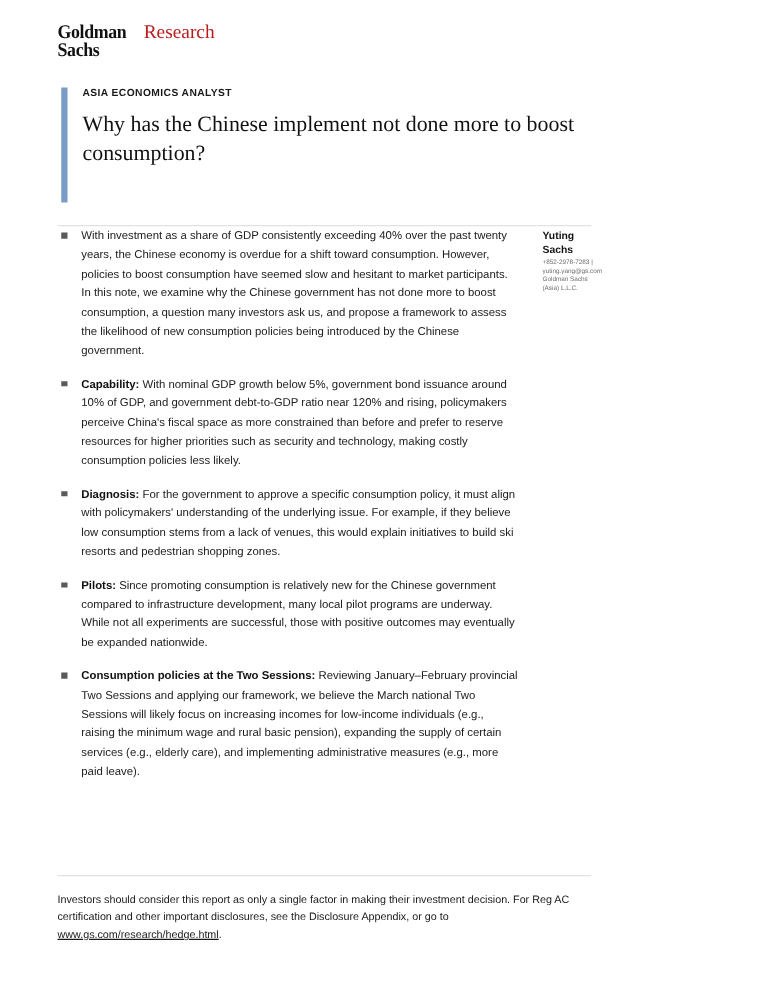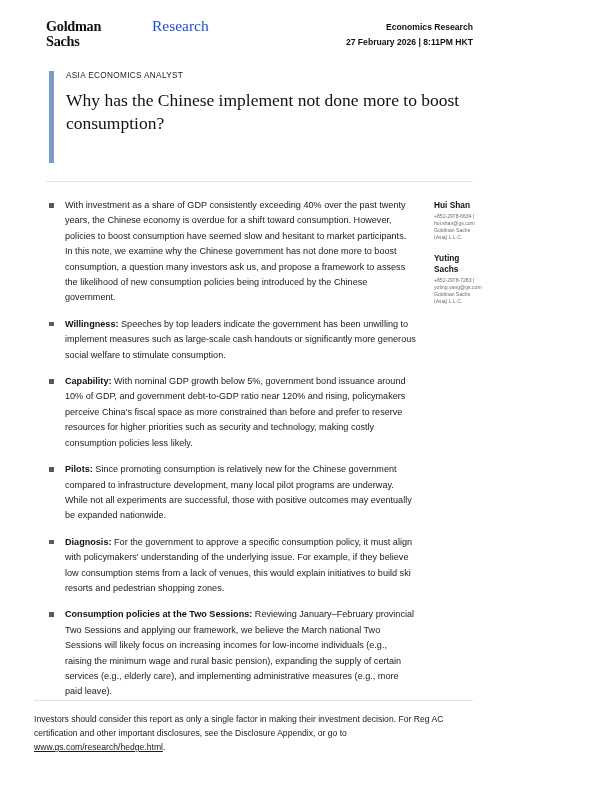--- a/index.html
+++ b/index.html
@@ -44,24 +44,23 @@
     letter-spacing: -0.3px;
     color: #111111;
     transform: scaleX(0.92);
     transform-origin: left top;
   }
   .logo-gs div { white-space: nowrap; }
   .logo-research {
     font-family: "Liberation Serif", serif;
     font-size: 15.5px;
     line-height: 15px;
-    color: #1d4ed8;
+    color: #b91c1c;
     font-weight: normal;
     padding-top: 0px;
-    margin-left: 37px;
   }
   .header-right {
     text-align: right;
     font-size: 8.6px;
     line-height: 14.5px;
     color: #111111;
     font-weight: bold;
     padding-top: 2px;
   }
   .header-right .line2 { font-weight: bold; }
@@ -76,21 +75,21 @@
   .accent-bar {
     position: absolute;
     left: 3px;
     top: 0;
     width: 5px;
     height: 92px;
     background: #7b9cc6;
   }
   .eyebrow {
     font-size: 8.2px;
-    font-weight: normal;
+    font-weight: bold;
     letter-spacing: 0.35px;
     color: #1a1a1a;
     margin-bottom: 9px;
   }
   .doc-title {
     font-family: "Liberation Serif", serif;
     font-size: 17.5px;
     line-height: 23px;
     font-weight: normal;
     color: #111111;
@@ -101,21 +100,20 @@
   .rule {
     border: 0;
     border-top: 1px solid #e2e2e2;
     margin: 0;
   }
   .rule-top { margin-top: 18px; }
 
   
   .body-area {
     display: flex;
-    margin-top: 16px;
     align-items: flex-start;
   }
   .bullets {
     width: 370px;
     flex: 0 0 370px;
   }
   ul.bullet-list {
     list-style: none;
     margin: 0;
     padding: 0;
@@ -161,21 +159,21 @@
   }
   .author-meta {
     font-size: 5.1px;
     line-height: 7.2px;
     color: #6d6d6d;
   }
 
   
   .footer {
     position: absolute;
-    left: 34px;
+    left: 46px;
     right: 46px;
     bottom: 38px;
     margin-top: 16px;
   }
   .footer-text {
     margin-top: 11px;
     font-size: 8.6px;
     line-height: 14px;
     color: #1a1a1a;
   }
@@ -190,53 +188,43 @@
 <div class="page">
 
   <div class="header">
     <div class="logo">
       <div class="logo-gs">
         <div>Goldman</div>
         <div>Sachs</div>
       </div>
       <div class="logo-research">Research</div>
     </div>
-    <div class="header-right">
-      <div>Economics Research</div>
-      <div class="line2">27 February 2026 | 8:11PM HKT</div>
-    </div>
   </div>
 
   <div class="title-block">
     <div class="accent-bar"></div>
     <div class="eyebrow">ASIA ECONOMICS ANALYST</div>
     <div class="doc-title">Why has the Chinese implement not done more to boost consumption?</div>
   </div>
 
   <hr class="rule rule-top">
 
   <div class="body-area">
 
     <div class="bullets">
       <ul class="bullet-list">
         <li><span class="lead"></span><span>With investment as a share of GDP consistently exceeding 40% over the past twenty years, the Chinese economy is overdue for a shift toward consumption. However, policies to boost consumption have seemed slow and hesitant to market participants. In this note, we examine why the Chinese government has not done more to boost consumption, a question many investors ask us, and propose a framework to assess the likelihood of new consumption policies being introduced by the Chinese government.</span></li>
-        <li><span class="lead">Willingness:</span><span> Speeches by top leaders indicate the government has been unwilling to implement measures such as large-scale cash handouts or significantly more generous social welfare to stimulate consumption.</span></li>
         <li><span class="lead">Capability:</span><span> With nominal GDP growth below 5%, government bond issuance around 10% of GDP, and government debt-to-GDP ratio near 120% and rising, policymakers perceive China's fiscal space as more constrained than before and prefer to reserve resources for higher priorities such as security and technology, making costly consumption policies less likely.</span></li>
+        <li><span class="lead">Diagnosis:</span><span> For the government to approve a specific consumption policy, it must align with policymakers' understanding of the underlying issue. For example, if they believe low consumption stems from a lack of venues, this would explain initiatives to build ski resorts and pedestrian shopping zones.</span></li>
         <li><span class="lead">Pilots:</span><span> Since promoting consumption is relatively new for the Chinese government compared to infrastructure development, many local pilot programs are underway. While not all experiments are successful, those with positive outcomes may eventually be expanded nationwide.</span></li>
-        <li><span class="lead">Diagnosis:</span><span> For the government to approve a specific consumption policy, it must align with policymakers' understanding of the underlying issue. For example, if they believe low consumption stems from a lack of venues, this would explain initiatives to build ski resorts and pedestrian shopping zones.</span></li>
         <li><span class="lead">Consumption policies at the Two Sessions:</span><span> Reviewing January–February provincial Two Sessions and applying our framework, we believe the March national Two Sessions will likely focus on increasing incomes for low-income individuals (e.g., raising the minimum wage and rural basic pension), expanding the supply of certain services (e.g., elderly care), and implementing administrative measures (e.g., more paid leave).</span></li>
       </ul>
     </div>
 
     <div class="authors">
-      <div class="author">
-        <div class="author-name">Hui Shan</div>
-        <div class="author-meta">+852-2978-6634 | hui.shan@gs.com</div>
-        <div class="author-meta">Goldman Sachs (Asia) L.L.C.</div>
-      </div>
       <div class="author">
         <div class="author-name">Yuting Sachs</div>
         <div class="author-meta">+852-2978-7283 |</div>
         <div class="author-meta">yuting.yang@gs.com</div>
         <div class="author-meta">Goldman Sachs (Asia) L.L.C.</div>
       </div>
     </div>
 
   </div>
 

